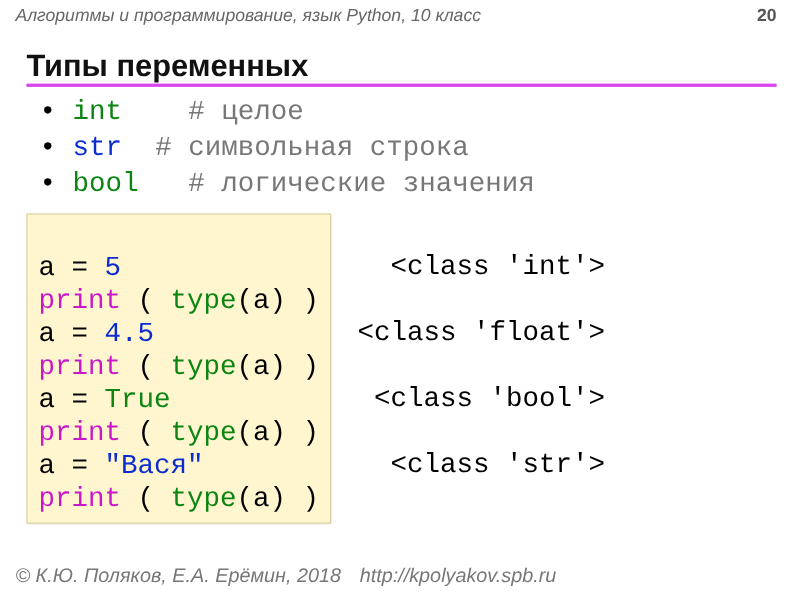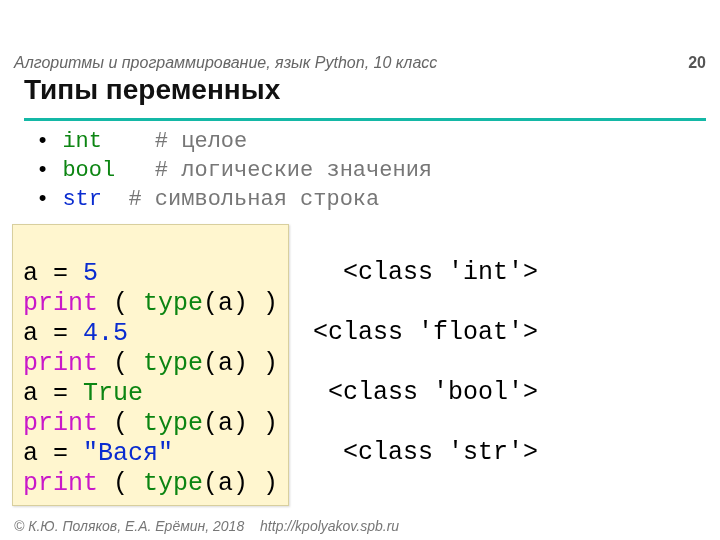--- a/index.html
+++ b/index.html
@@ -12,44 +12,43 @@
     position: relative;
     overflow: hidden;
   }
   .header {
     display: flex;
     justify-content: space-between;
     padding: 6px 14px 0 14px;
     font-style: italic;
     color: #666;
     font-size: 16px;
-    margin-top: 48px;
   }
   .page-num { color: #555; font-weight: bold; font-style: normal;}
   .title {
-    margin: 2px 14px 0 24px;
+    margin: 20px 14px 0 24px;
     font-size: 28px;
     font-weight: bold;
     color: #111;
-    border-bottom: 3px solid #14b8a6;
-    padding-bottom: 12px;
+    border-bottom: 3px solid #d946ef;
+    padding-bottom: 0;
   }
   .bullets {
     margin: 6px 16px 0 36px;
     font-family: "Courier New", monospace;
-    font-size: 22px;
+    font-size: 25px;
     line-height: 1.32;
   }
   .bullets .row { white-space: pre; }
   .dot { color: #000; }
   .kw-green { color: #0c8512; }
   .kw-blue { color: #0a2cd0; }
   .cm { color: #777; }
   .codebox-wrap {
-    margin: 10px 0 0 12px;
+    margin: 10px 0 0 24px;
     display: flex;
     align-items: flex-start;
   }
   .codebox {
     background: #fff6cf;
     border: 1px solid #d8cf9e;
     padding: 4px 10px 6px 10px;
     font-family: "Courier New", monospace;
     font-size: 25px;
     line-height: 1.20;
@@ -66,40 +65,40 @@
     text-align: right;
   }
   .blk { color: #000; }
   .grn { color: #0c8512; }
   .blu { color: #0a2cd0; }
   .mag { color: #c918c9; }
   .footer {
     position: absolute;
     bottom: 6px;
     left: 14px;
-    font-size: 14px;
+    font-size: 18px;
     color: #777;
     font-style: italic;
   }
   .footer .url { margin-left: 12px; }
 </style>
 </head>
 <body>
 
 <div class="header">
   <span>Алгоритмы и программирование, язык Python, 10 класс</span>
   <span class="page-num">20</span>
 </div>
 
 <div class="title">Типы переменных</div>
 
 <div class="bullets">
   <div class="row"><span class="dot">• </span><span class="kw-green">int</span><span>    </span><span class="cm"># целое</span></div>
+  <div class="row"><span class="dot">• </span><span class="kw-blue">str</span><span>  </span><span class="cm"># символьная строка</span></div>
   <div class="row"><span class="dot">• </span><span class="kw-green">bool</span><span>   </span><span class="cm"># логические значения</span></div>
-  <div class="row"><span class="dot">• </span><span class="kw-blue">str</span><span>  </span><span class="cm"># символьная строка</span></div>
 </div>
 
 <div class="codebox-wrap">
   <div class="codebox">
 <span class="blk">a</span><span class="blk"> = </span><span class="blu">5</span>
 <span class="mag">print</span><span class="blk"> ( </span><span class="grn">type</span><span class="blk">(a) )</span>
 <span class="blk">a</span><span class="blk"> = </span><span class="blu">4.5</span>
 <span class="mag">print</span><span class="blk"> ( </span><span class="grn">type</span><span class="blk">(a) )</span>
 <span class="blk">a</span><span class="blk"> = </span><span class="grn">True</span>
 <span class="mag">print</span><span class="blk"> ( </span><span class="grn">type</span><span class="blk">(a) )</span>

